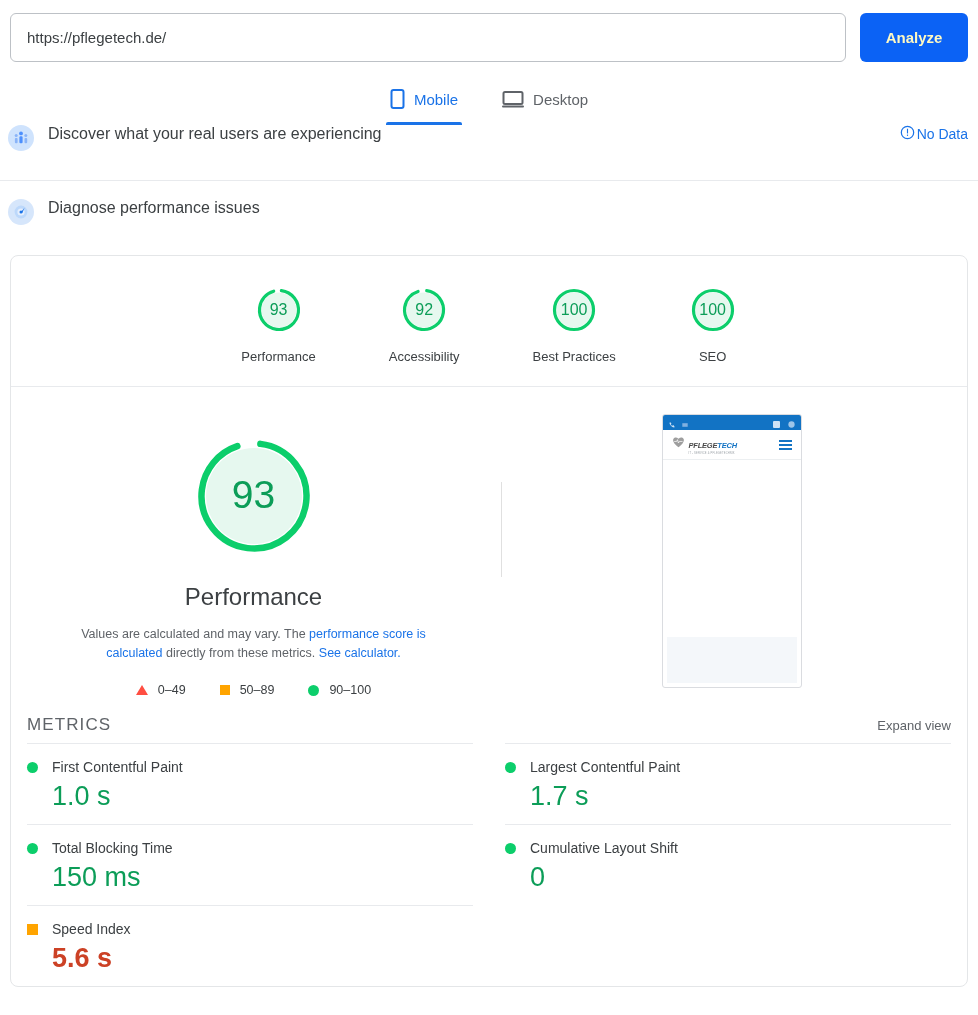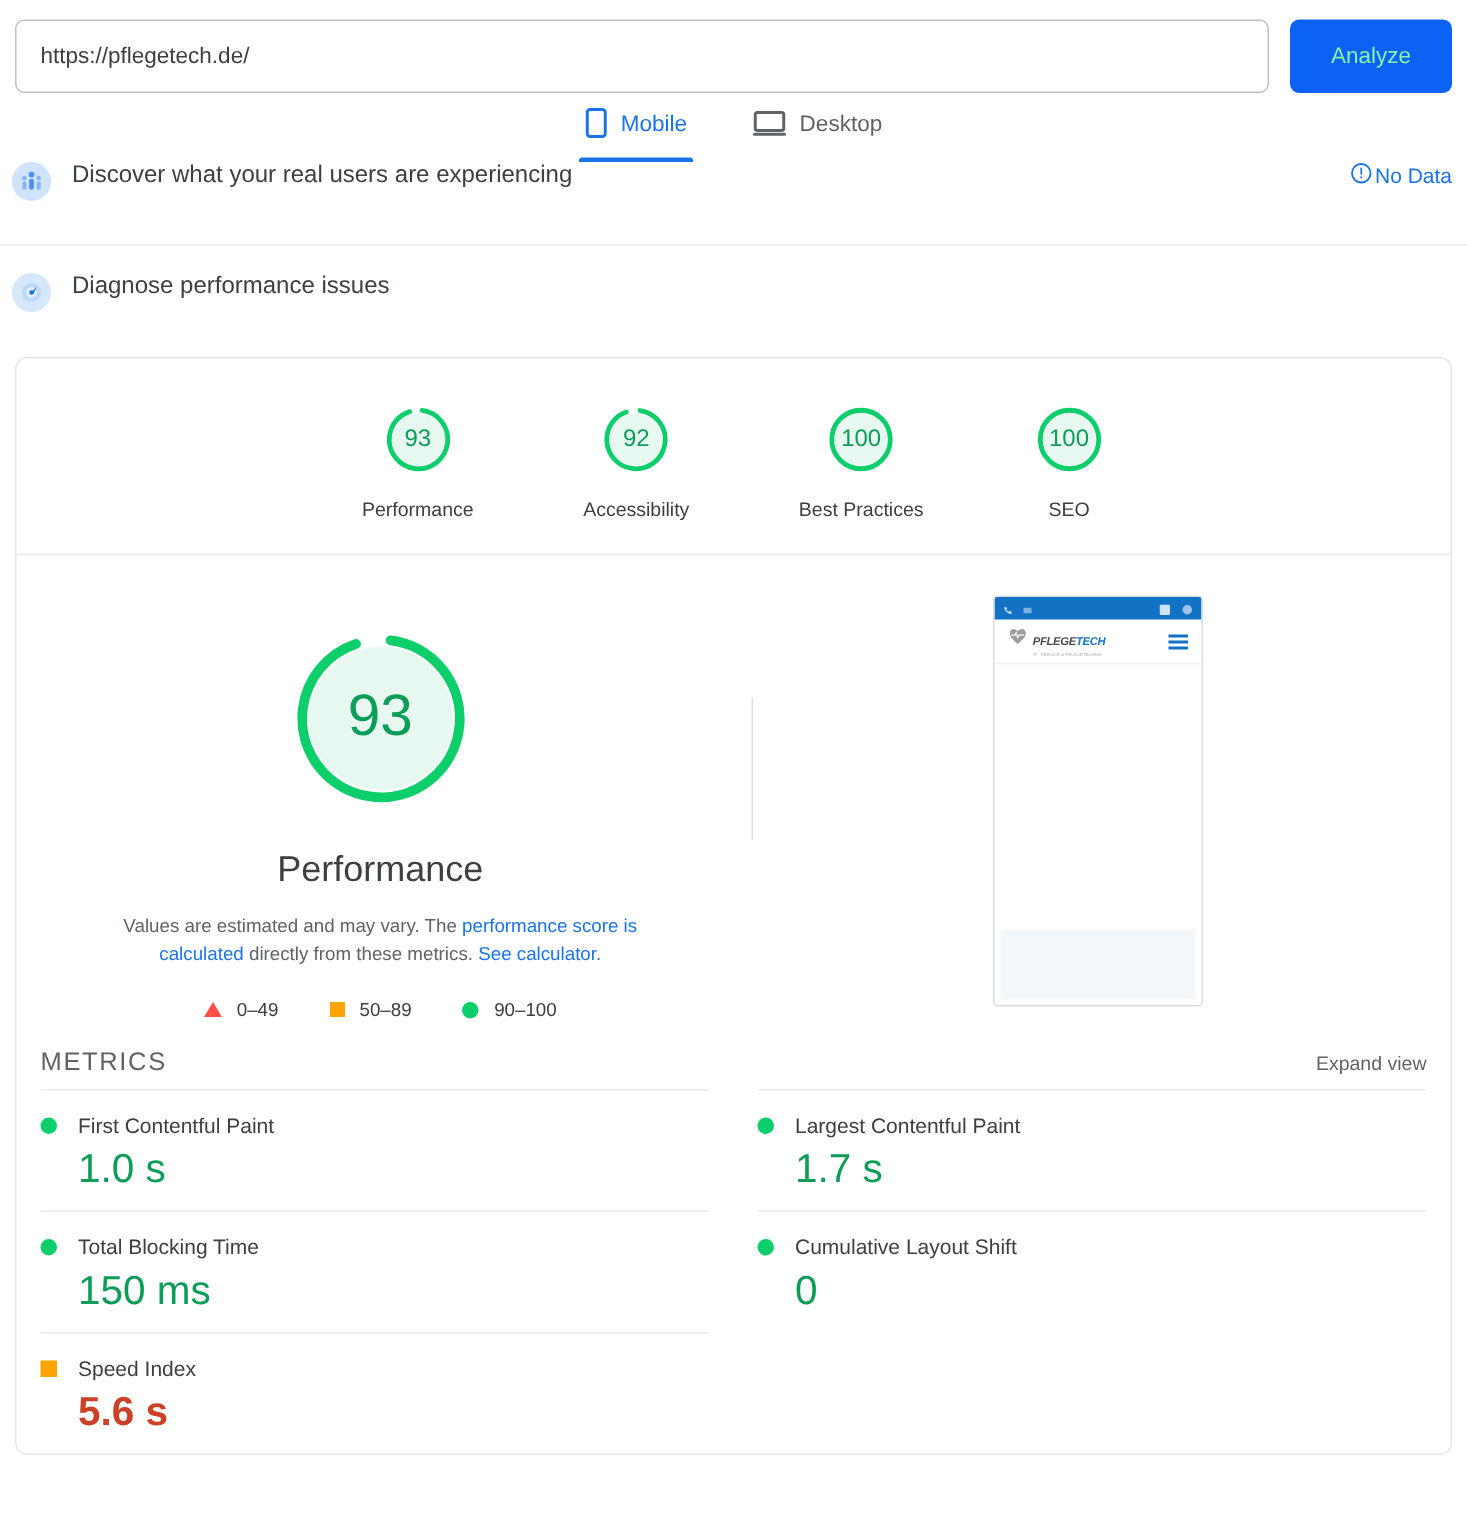--- a/index.html
+++ b/index.html
@@ -29,35 +29,35 @@
     font-family: "Liberation Sans", sans-serif;
     color: #3c4043;
     outline: none;
     background: #fff;
   }
   .analyze-btn {
     width: 108px;
     height: 49px;
     background: #1a73e8;
     background: #0b62f5;
-    color: #86efac;
+    color: #fef9c3;
     border: none;
     border-radius: 6px;
     font-size: 15px;
-    font-weight: normal;
+    font-weight: bold;
     font-family: "Liberation Sans", sans-serif;
     cursor: pointer;
   }
 
   
   .tabs {
     display: flex;
     justify-content: center;
     gap: 36px;
-    margin-top: 4px;
+    margin-top: 21px;
     height: 42px;
   }
   .tab {
     display: flex;
     align-items: center;
     gap: 9px;
     font-size: 15px;
     padding: 0 4px 10px 4px;
     cursor: pointer;
     position: relative;
@@ -373,21 +373,21 @@
         <svg width="118" height="118" viewBox="0 0 118 118">
           <circle cx="59" cy="59" r="48" fill="#e6f8ef"></circle>
           <circle cx="59" cy="59" r="52.5" fill="none" stroke="#0cce6b" stroke-width="6.5" stroke-linecap="round" stroke-dasharray="306 330" transform="rotate(-83 59 59)"></circle>
         </svg>
         <span class="val">93</span>
       </div>
 
       <div class="perf-title">Performance</div>
 
       <div class="perf-desc">
-        <span>Values are estimated and may vary. The </span><a href="#">performance score is calculated</a><span> directly from these metrics. </span><a href="#">See calculator.</a>
+        <span>Values are calculated and may vary. The </span><a href="#">performance score is calculated</a><span> directly from these metrics. </span><a href="#">See calculator.</a>
       </div>
 
       <div class="legend">
         <span class="legend-item">
           <span class="tri"></span>
           <span>0–49</span>
         </span>
         <span class="legend-item">
           <span class="sq"></span>
           <span>50–89</span>

